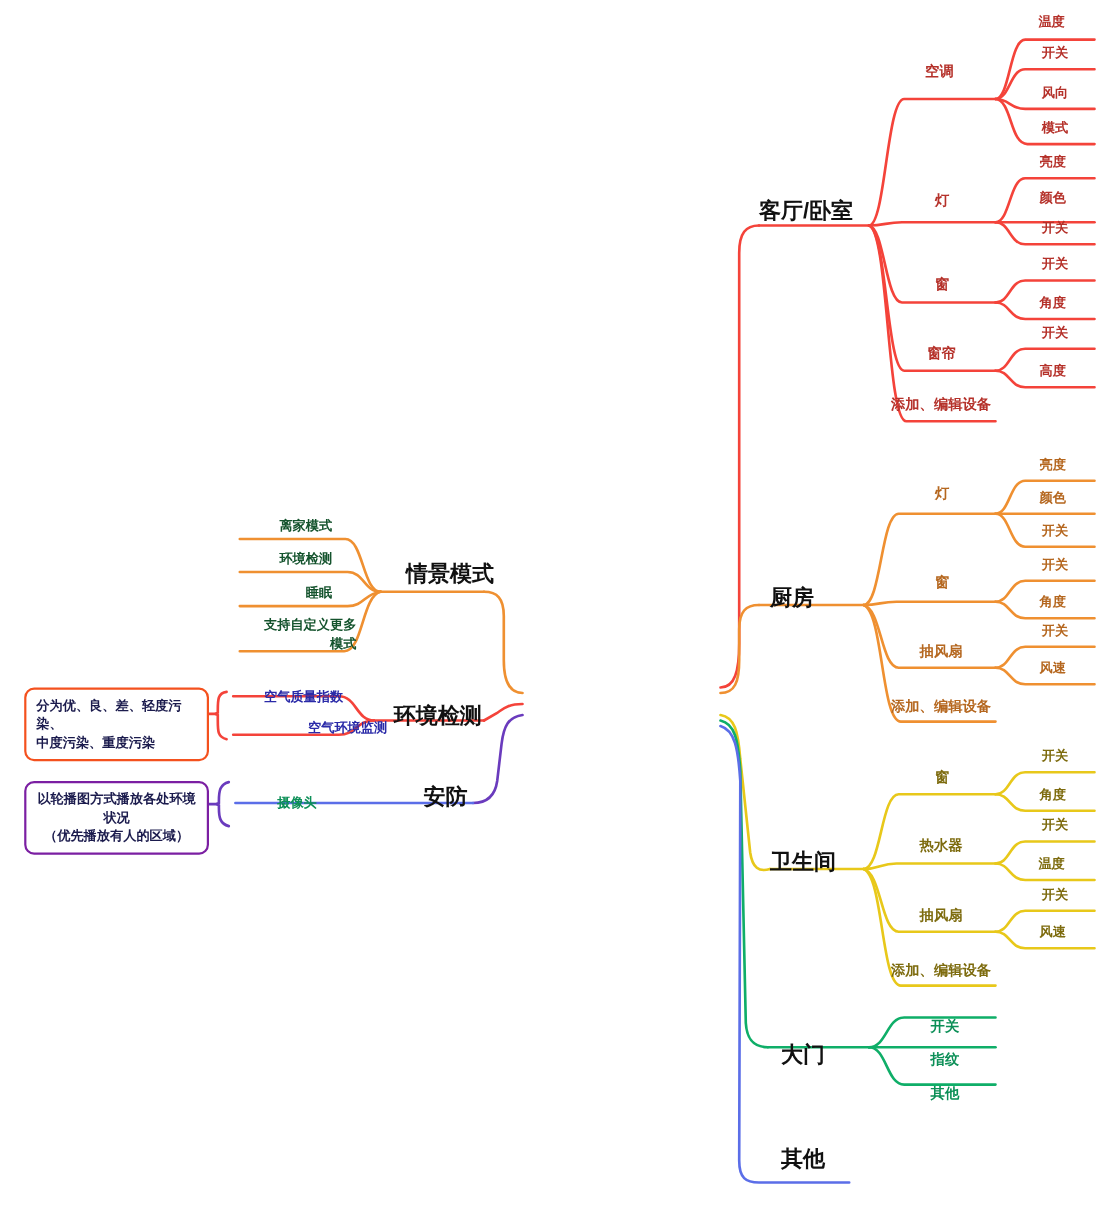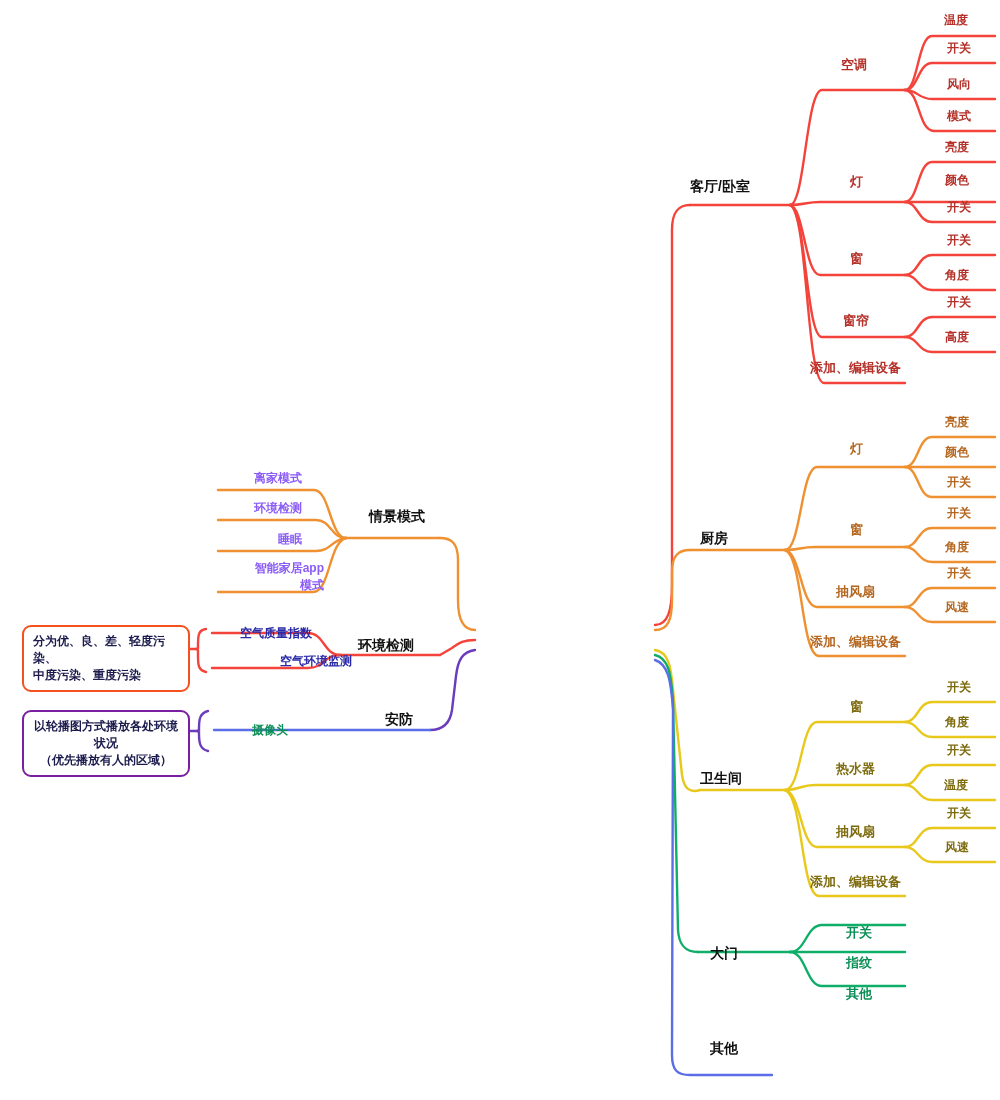--- a/index.html
+++ b/index.html
@@ -22,31 +22,31 @@
     border-radius:7px;
     background:#ffffff;
     color:#111111;
     font-weight:bold;
     font-size:23px;
     padding:9px 22px 11px 22px;
     letter-spacing:0.5px;
   }
 
   
-  .lvl1{font-size:14px;font-weight:bold;color:#111111;}
+  .lvl1{font-size:20px;font-weight:bold;color:#111111;}
   
   .lvl2{font-size:13px;font-weight:bold;}
   
   .lvl3{font-size:12px;font-weight:bold;}
 
   .c-red{color:#b5312a;}
   .c-orange{color:#b5671f;}
   .c-gold{color:#7d6b0e;}
   .c-green{color:#0c8f57;}
-  .c-navy{color:#8b5cf6;}
+  .c-navy{color:#14532d;}
   .c-blue{color:#2a2aa8;}
   .c-black{color:#111111;}
 
   .boxnote{
     position:absolute;
     border-radius:9px;
     background:#ffffff;
     font-size:12px;
     font-weight:bold;
     color:#1b1b4d;
@@ -201,21 +201,21 @@
   <div class="node lvl3 c-gold" style="left:945px;top:839px;">风速</div>
 
   <div class="node lvl2 c-green" style="left:846px;top:924px;">开关</div>
   <div class="node lvl2 c-green" style="left:846px;top:954px;">指纹</div>
   <div class="node lvl2 c-green" style="left:846px;top:985px;">其他</div>
 
   <div class="node lvl1 c-black" style="left:369px;top:508px;text-align:right;">情景模式</div>
   <div class="node lvl3 c-navy" style="left:254px;top:470px;">离家模式</div>
   <div class="node lvl3 c-navy" style="left:254px;top:500px;">环境检测</div>
   <div class="node lvl3 c-navy" style="left:278px;top:531px;">睡眠</div>
-  <div class="node lvl3 c-navy t-right" style="left:220px;top:560px;width:104px;white-space:pre-line;">智能家居app
+  <div class="node lvl3 c-navy t-right" style="left:220px;top:560px;width:104px;white-space:pre-line;">支持自定义更多
 模式</div>
 
   <div class="node lvl1 c-black" style="left:358px;top:637px;">环境检测</div>
   <div class="node lvl3 c-blue" style="left:240px;top:625px;">空气质量指数</div>
   <div class="node lvl3 c-blue" style="left:240px;top:653px;margin-left:40px;">空气环境监测</div>
   <div class="boxnote box-red" style="left:22px;top:625px;width:146px;">分为优、良、差、轻度污染、
 中度污染、重度污染</div>
 
   <div class="node lvl1 c-black" style="left:385px;top:711px;">安防</div>
   <div class="node lvl3 c-green" style="left:252px;top:722px;">摄像头</div>

